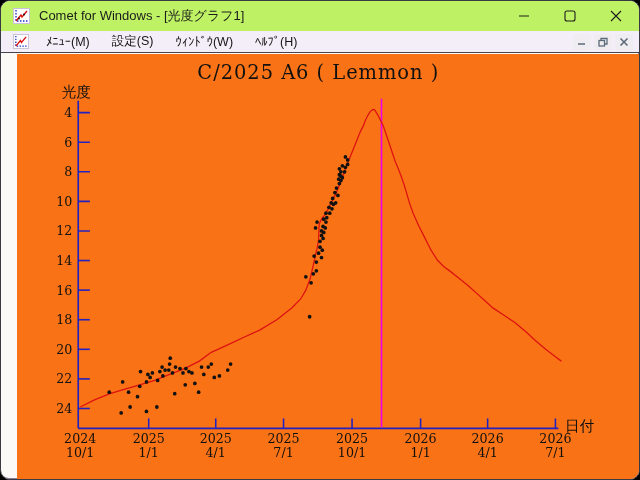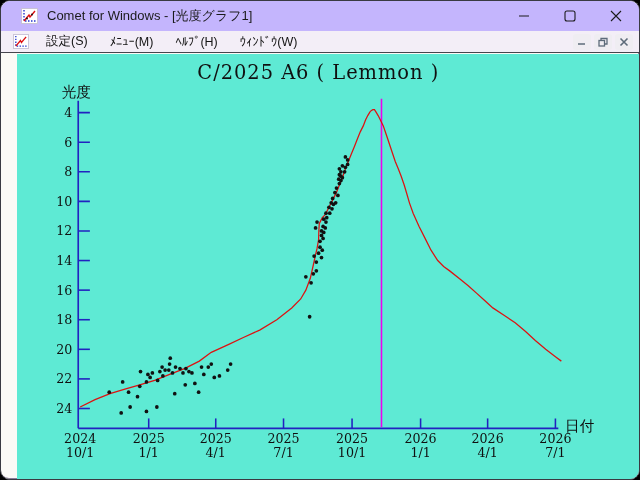--- a/index.html
+++ b/index.html
@@ -5,22 +5,22 @@
   html,body{margin:0;padding:0;background:#000;}
   *{box-sizing:border-box;}
   .window{
     position:relative;width:640px;height:480px;background:#fbfaf6;
     border:1px solid #3a3a42;border-radius:10px;overflow:hidden;
     font-family:"Liberation Sans","DejaVu Sans",sans-serif;
     box-shadow:inset -1px -1px 0 #8a7b99;
   }
   
   .titlebar{
-    height:30px;background:#c4b5fd;display:flex;align-items:center;
-    padding-left:20px;color:#1b1b1b;
+    height:30px;background:#bef264;display:flex;align-items:center;
+    padding-left:12px;color:#1b1b1b;
   }
   .app-icon{width:17px;height:16px;display:inline-flex;flex:0 0 auto;}
   .titlebar .title{font-size:13px;margin-left:9px;white-space:nowrap;flex:1 1 auto;}
   .win-controls{display:flex;height:100%;flex:0 0 auto;}
   .win-btn{width:46px;height:100%;display:flex;align-items:center;justify-content:center;}
   .win-btn svg{display:block;}
   
   .menubar{
     height:22px;background:#f3eef7;display:flex;align-items:center;
     padding:0 6px 0 12px;border-bottom:1px solid #45454d;
@@ -29,21 +29,21 @@
   .menu-items{display:flex;align-items:center;flex:1 1 auto;height:100%;}
   .menu-item{font-size:12.5px;color:#141414;padding:0 11px;height:100%;
     display:flex;align-items:center;white-space:nowrap;}
   .mdi-controls{display:flex;gap:3px;flex:0 0 auto;align-items:center;}
   .mdi-btn{
     width:18px;height:16px;background:#efedf2;border-radius:3px;
     display:flex;align-items:center;justify-content:center;
   }
   .mdi-btn svg{display:block;}
   
-  .client{position:absolute;left:0;top:53px;right:0;bottom:0;background:#5eead4;margin-left:16px;}
+  .client{position:absolute;left:0;top:53px;right:0;bottom:0;background:#f97316;margin-left:16px;}
   .client svg{display:block;width:100%;height:100%;}
   text{font-family:"DejaVu Serif","Liberation Serif",serif;}
 </style>
 </head>
 <body>
 
 <div class="window">
 
   <div class="titlebar">
     <span class="app-icon">
@@ -83,24 +83,24 @@
 
   <div class="menubar">
     <span class="app-icon">
       <svg viewBox="0 0 17 16">
         <rect x="0.5" y="0.5" width="16" height="15" fill="#ffffff" stroke="#c9c2d6" stroke-width="1"></rect>
         <path d="M3 2 V13 H15" fill="none" stroke="#2233cc" stroke-width="1.4" stroke-dasharray="1.5 1.5"></path>
         <path d="M3 13 L8 7 L9 9 L14 3" fill="none" stroke="#dd1111" stroke-width="1.4"></path>
       </svg>
     </span>
     <div class="menu-items" id="menu-items">
+        <span class="menu-item">ﾒﾆｭｰ(M)</span>
         <span class="menu-item">設定(S)</span>
-        <span class="menu-item">ﾒﾆｭｰ(M)</span>
+        <span class="menu-item">ｳｨﾝﾄﾞｳ(W)</span>
         <span class="menu-item">ﾍﾙﾌﾟ(H)</span>
-        <span class="menu-item">ｳｨﾝﾄﾞｳ(W)</span>
       </div>
     <div class="mdi-controls">
       <div class="mdi-btn">
         <span>
           <svg width="10" height="10">
               <line x1="1" y1="7" x2="8" y2="7" stroke="#5d6b7a" stroke-width="1.6"></line>
             </svg>
         </span>
       </div>
       <div class="mdi-btn">

